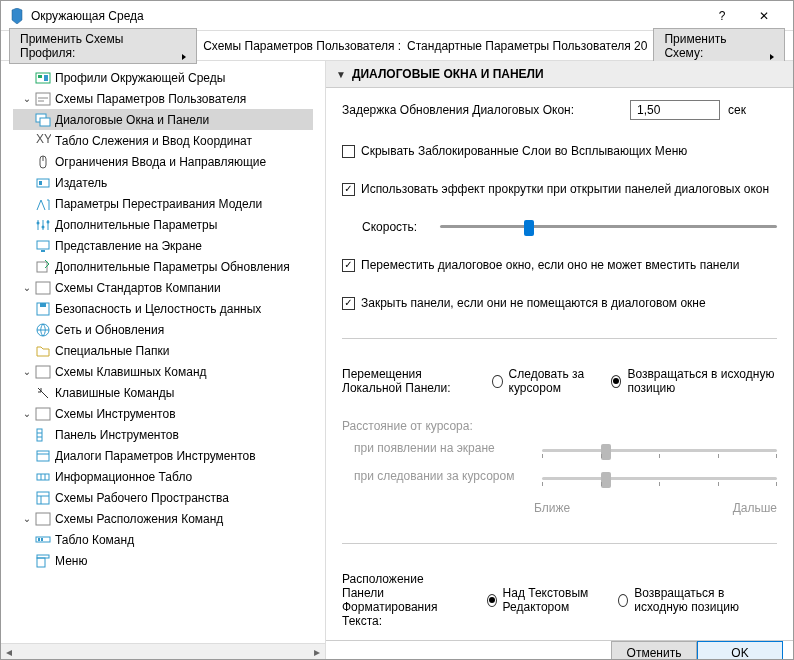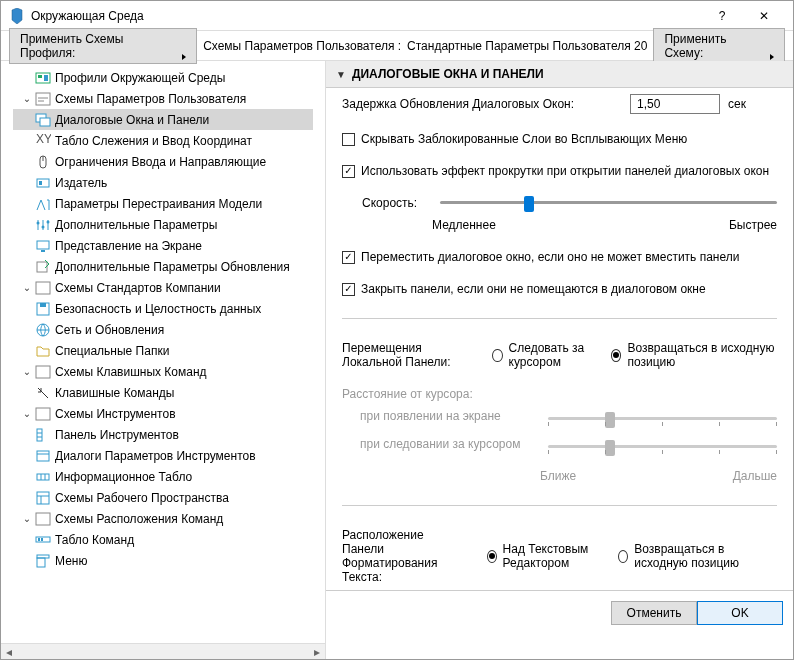--- a/index.html
+++ b/index.html
@@ -21,21 +21,21 @@
 .indent{display:inline-block}
 .indent.d1{width:14px}
 .nicon{width:16px;height:16px;display:inline-flex;align-items:center;justify-content:center;margin-right:4px}
 .nicon svg{width:16px;height:16px}
 .scrollbar{height:16px;border-top:1px solid #ddd;background:#f0f0f0;position:relative}
 .sb-left,.sb-right{width:16px;height:16px;position:absolute;display:flex;align-items:center;justify-content:center;color:#666}
 .sb-left{left:0}.sb-right{right:0}
 .content{flex:1;display:flex;flex-direction:column;overflow:auto}
 .sect-header{background:#ededed;padding:6px 10px;font-weight:600;display:flex;align-items:center;gap:6px;border-bottom:1px solid #ccc}
 .dtwisty{color:#333;font-size:10px}
-.panel{padding:6px 16px;display:flex;flex-direction:column;gap:18px}
+.panel{padding:12px 16px;display:flex;flex-direction:column;gap:24px}
 .row{display:flex;align-items:center;gap:8px}
 .input{border:1px solid #7a7a7a;padding:2px 6px;width:90px;height:20px}
 .checkbox{display:flex;align-items:center;gap:6px}
 .cb{width:13px;height:13px;border:1px solid #333;display:inline-flex;align-items:center;justify-content:center;background:#fff}
 .cb.checked::after{content:"✓";color:#000;font-size:10px;line-height:1}
 .slider-group{display:flex;flex-direction:column;margin-left:20px;gap:4px}
 .slider-head{display:flex}
 .slider-track-wrap{flex:1;margin-left:8px;position:relative}
 .slider-track{height:3px;background:#999;border-radius:2px;margin-top:5px;position:relative}
 .slider-thumb{position:absolute;top:-5px;width:10px;height:16px;background:#0078d7;border-radius:2px}
@@ -45,21 +45,21 @@
 .hr{border-top:1px solid #ccc;margin:4px 0}
 .two-col{display:flex;gap:20px}
 .lbl-col{width:170px}
 .opt-col{display:flex;flex-direction:row;gap:4px}
 .radio{display:flex;align-items:center;gap:6px}
 .rc{width:13px;height:13px;border:1px solid #333;border-radius:50%;display:inline-flex;align-items:center;justify-content:center;background:#fff}
 .rc.on::after{content:"";width:6px;height:6px;border-radius:50%;background:#000}
 .disabled,.disabled *{color:#999 !important}
 .disabled .slider-track{background:#ccc}
 .disabled .slider-thumb{background:#b9b9b9}
-.d-subrow{display:flex;align-items:center;margin-left:18px}
+.d-subrow{display:flex;align-items:center;margin-left:12px}
 .d-sublbl{width:180px}
 .footer{height:44px;border-top:1px solid #ccc;display:flex;align-items:center;justify-content:flex-end;padding:0 10px;}
 .btn{min-width:86px;height:24px;border:1px solid #adadad;background:#e1e1e1;display:flex;align-items:center;justify-content:center;cursor:default}
 .btn.primary{border:1px solid #0078d7;background:#e5f1fb}
 </style>
 </head>
 <body>
 
 <div class="titlebar">
   <span class="ticon">
@@ -358,27 +358,20 @@
 
       <div class="slider-group">
         <div class="slider-head">
           <span style="width:70px">Скорость:</span>
           <div class="slider-track-wrap">
             <div class="slider-track">
               <div class="slider-thumb" style="left:25%"></div>
             </div>
           </div>
         </div>
-        <div style="display:flex">
-            <span style="width:70px"></span>
-          <div class="slider-labels" style="flex:1">
-            <span>Медленнее</span>
-            <span>Быстрее</span>
-          </div>
-        </div>
       </div>
 
       <div class="checkbox">
         <span class="cb checked"></span>
         <span>Переместить диалоговое окно, если оно не может вместить панели</span>
       </div>
       <div class="checkbox">
         <span class="cb checked"></span>
         <span>Закрыть панели, если они не помещаются в диалоговом окне</span>
       </div>

